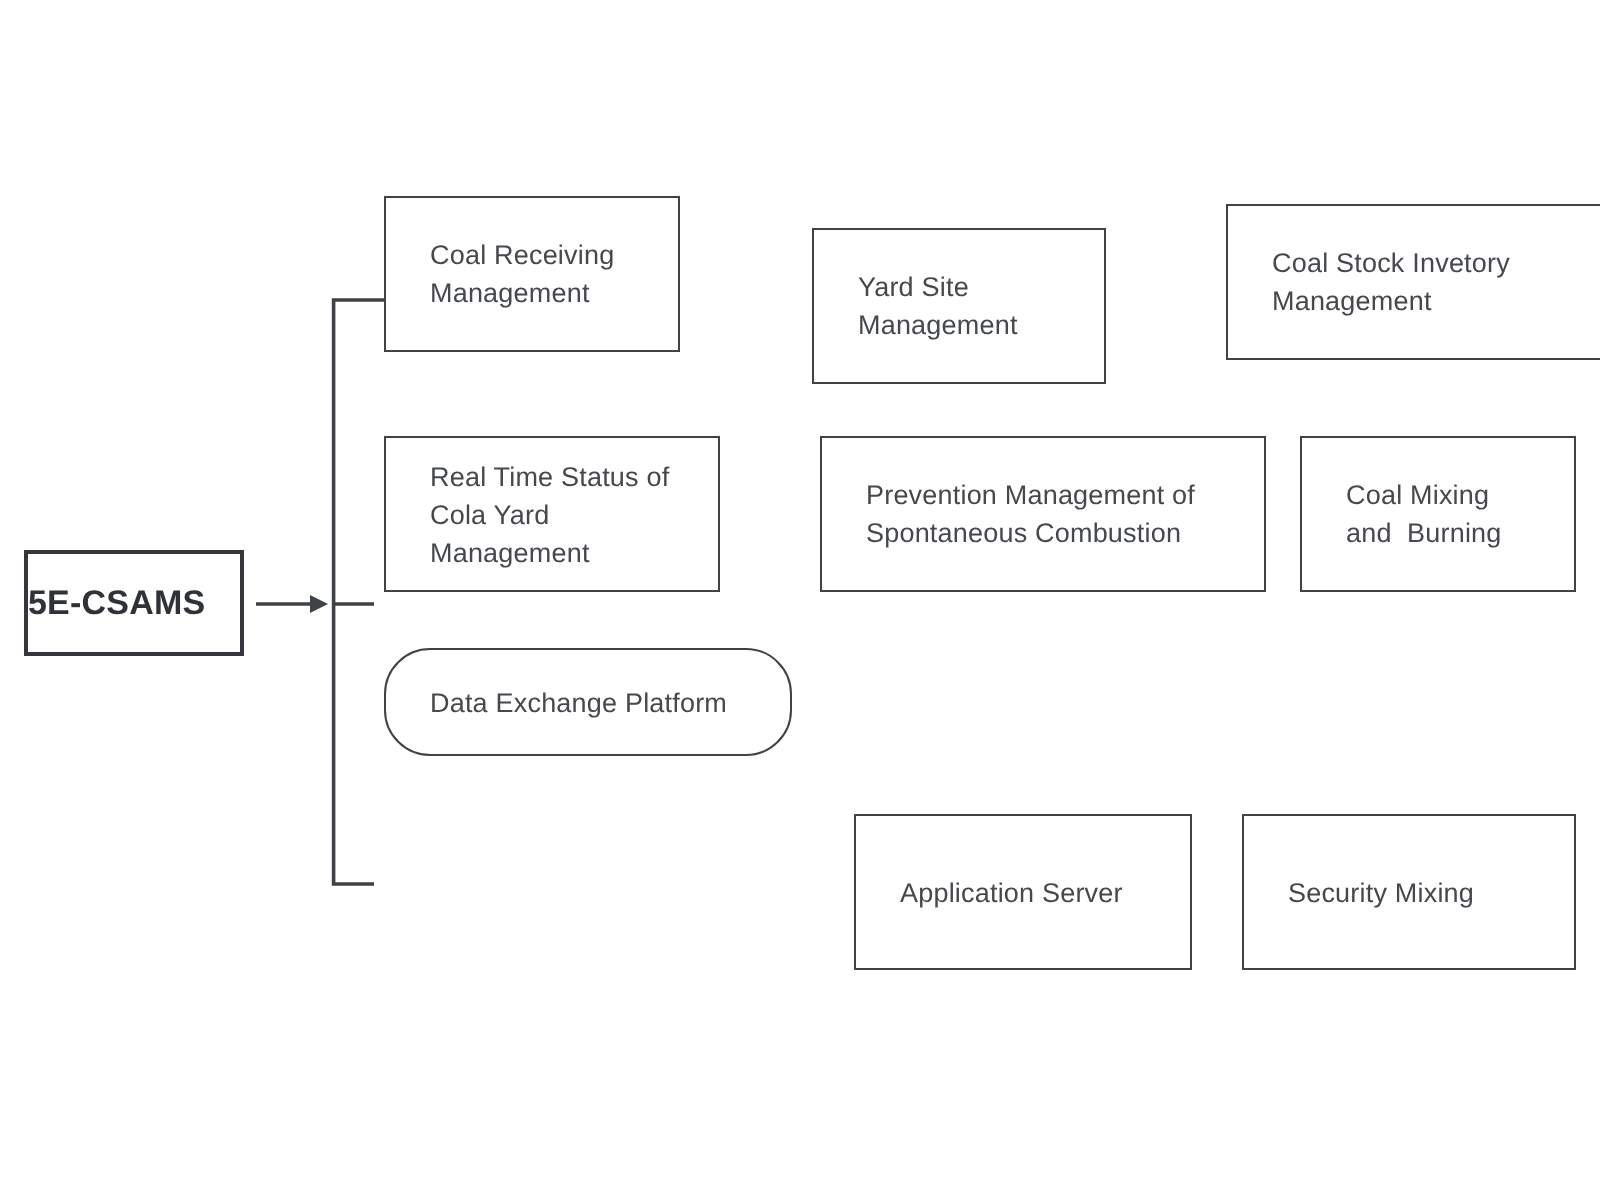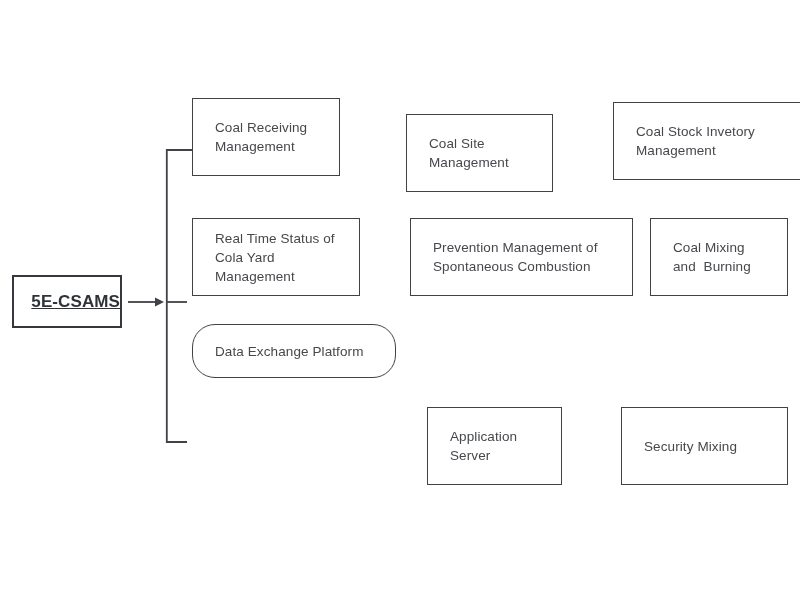--- a/index.html
+++ b/index.html
@@ -30,40 +30,39 @@
   }
   .node .label {
     white-space: pre-wrap;
     padding-left: 22px;
     padding-right: 6px;
     letter-spacing: 0.1px;
   }
   .node.root {
     border-width: 2px;
     border-color: #34373c;
-    justify-content: flex-end;
+    justify-content: flex-start;
     font-weight: bold;
     font-size: 17px;
     color: #2f3338;
     letter-spacing: 0.3px;
-    text-decoration: underline;
   }
   .node.root .label { padding: 0; white-space: nowrap; }
 
   
   .root-box            { left: 12px;  top: 275px; width: 110px; height: 53px; }
   .n-coal-receiving    { left: 192px; top: 98px; width: 148px; height: 78px; }
   .n-coal-site         { left: 406px; top: 114px; width: 147px; height: 78px; }
   .n-coal-stock        { left: 613px; top: 102px; width: 211px; height: 78px; }
   .n-real-time         { left: 192px; top: 218px; width: 168px; height: 78px; }
   .n-prevention        { left: 410px; top: 218px; width: 223px; height: 78px; }
   .n-coal-mixing       { left: 650px; top: 218px; width: 138px; height: 78px; }
   .n-data-exchange     { left: 192px; top: 324px; width: 204px; height: 54px; border-radius: 23px; }
   .n-database          { left: 192px; top: 407px; width: 204px; height: 78px; }
-  .n-app-server        { left: 427px; top: 407px; width: 135px; height: 78px; }
+  .n-app-server        { left: 427px; top: 407px; width: 169px; height: 78px; }
   .n-security          { left: 621px; top: 407px; width: 167px; height: 78px; }
 </style>
 </head>
 <body>
 
 <div class="stage">
 
   <svg class="connectors" viewBox="0 0 800 600" xmlns="http://www.w3.org/2000/svg">
 
     <g>
@@ -78,21 +77,21 @@
 
   <div class="node root root-box">
     <span class="label">5E-CSAMS</span>
   </div>
 
   <div class="node n-coal-receiving">
     <span class="label">Coal Receiving
 Management</span>
   </div>
   <div class="node n-coal-site">
-    <span class="label">Coal Site
+    <span class="label">Yard Site
 Management</span>
   </div>
   <div class="node n-coal-stock">
     <span class="label">Coal Stock Invetory
 Management</span>
   </div>
 
   <div class="node n-real-time">
     <span class="label">Real Time Status of
 Cola Yard  Management</span>

